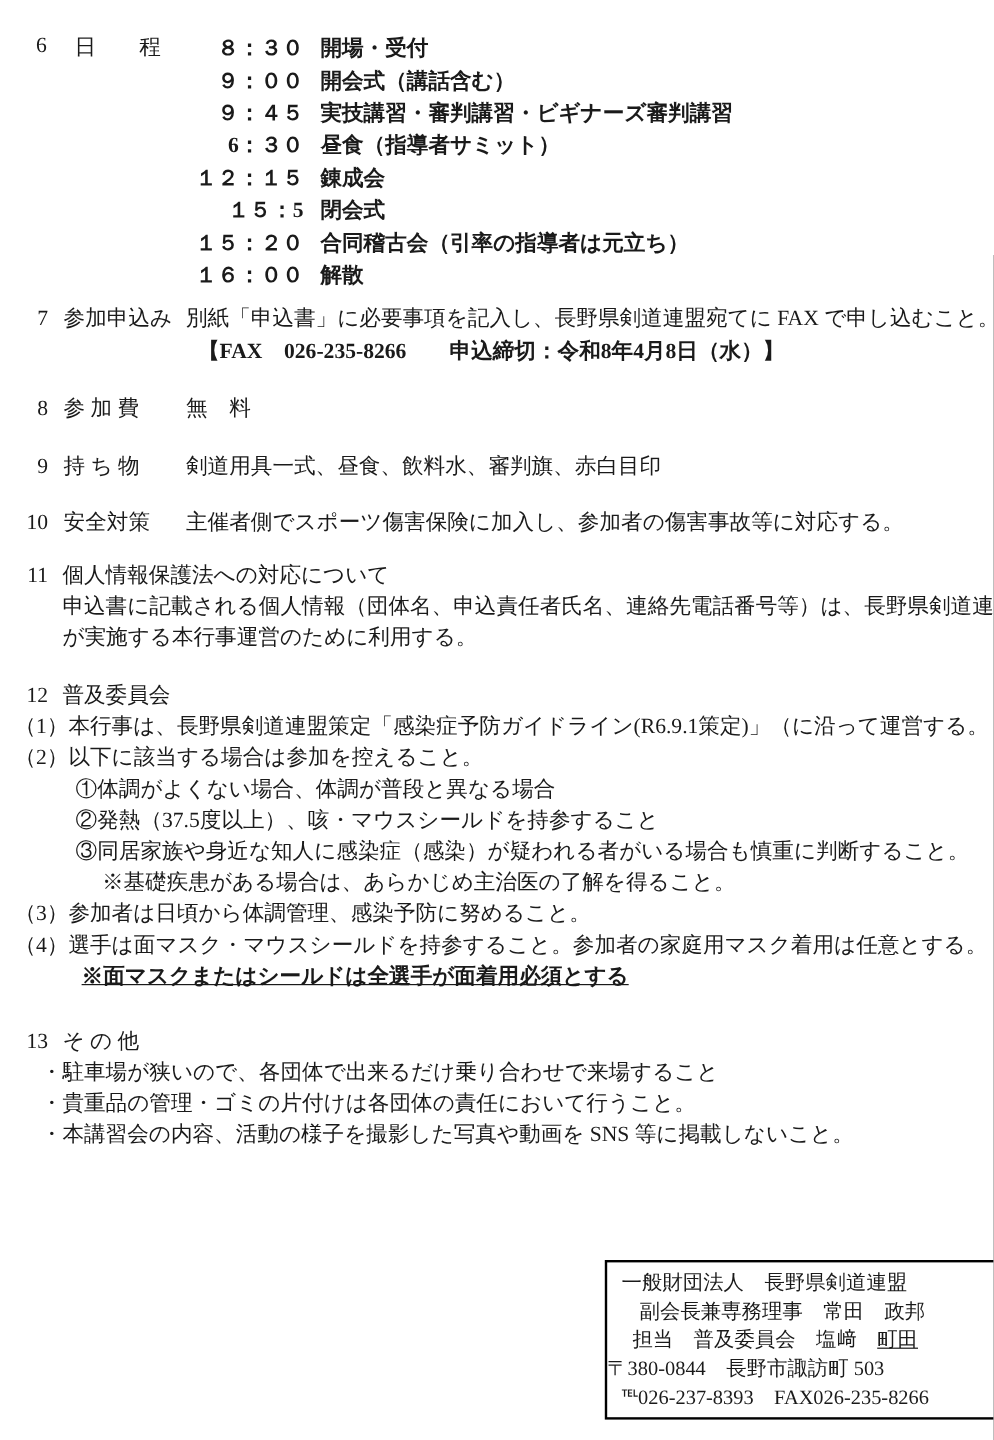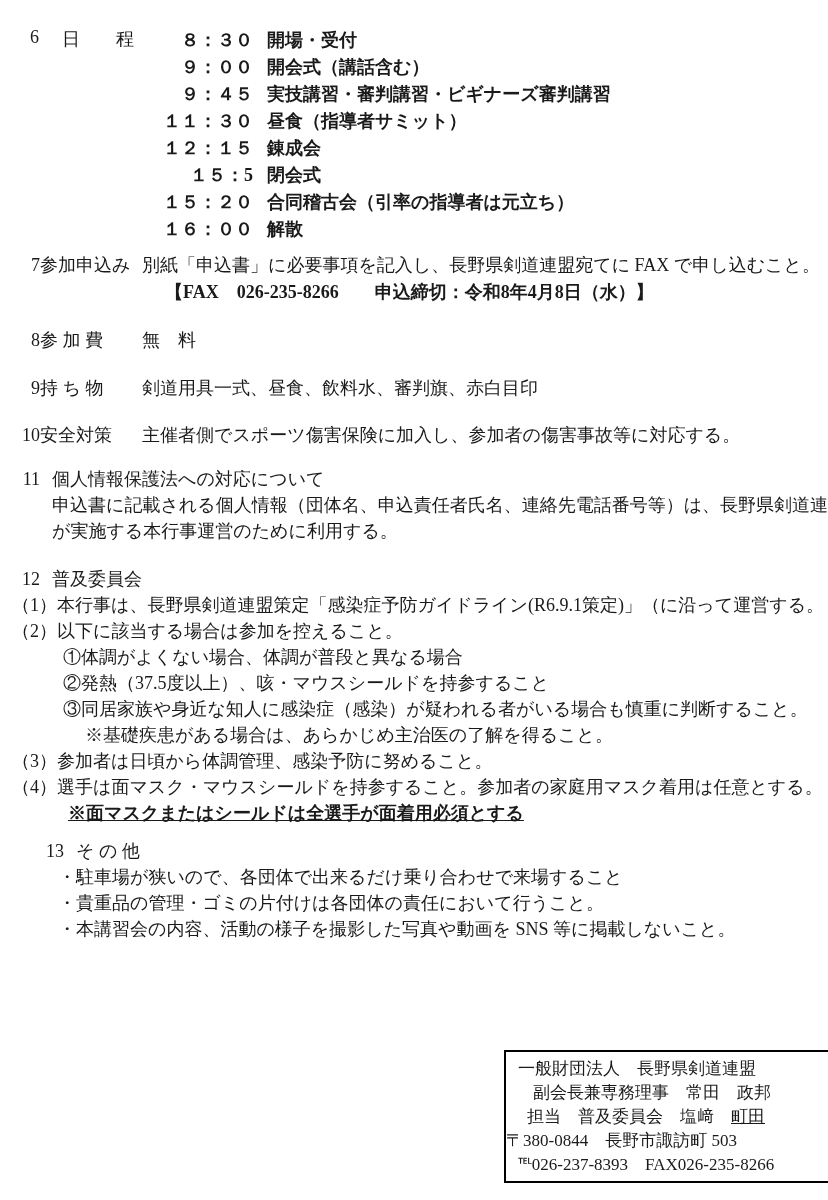--- a/index.html
+++ b/index.html
@@ -21,32 +21,32 @@
   .sec-schedule { position: relative; margin-top: 27px; }
   .sec-schedule .secnum { position: absolute; left: 30px; top: 0; }
   .sec-schedule .seclabel { position: absolute; left: 62px; top: 0; }
   .sched-row { display: flex; line-height: 27px; font-weight: bold; }
   .sched-time { width: 253px; text-align: right; white-space: pre; }
   .sched-desc { margin-left: 14px; white-space: pre; }
 
   
   .hang { display: flex; line-height: 27px; }
   .hang .secnum { width: 40px; text-align: right; flex: 0 0 40px; }
-  .hang .seclabel { width: 102px; flex: 0 0 102px; white-space: pre; }
+  .hang .seclabel { margin-left: 13px; width: 102px; flex: 0 0 102px; white-space: pre; }
   .hang .secbody { white-space: pre; }
   .sub-line { line-height: 27px; margin-left: 165px; white-space: pre; }
   .semibold { font-weight: 600; }
 
   .m-s7  { margin-top: 9px; }
   .m-s8  { margin-top: 21px; }
   .m-s9  { margin-top: 21px; }
   .m-s10 { margin-top: 20px; }
   .m-s11 { margin-top: 17px; }
   .m-s12 { margin-top: 22px; }
-  .m-s13 { margin-top: 12px; padding-left: 24px; }
+  .m-s13 { margin-top: 28px; }
 
   
   .headrow { display: flex; line-height: 26px; }
   .headrow .secnum { width: 40px; text-align: right; flex: 0 0 40px; }
   .headrow .seclabel { margin-left: 12px; white-space: pre; }
   .bodyline { line-height: 26px; white-space: pre; }
   .ind-a { margin-left: 52px; }   
   .ind-p { margin-left: 12px; }   
   .ind-c { margin-left: 63px; }   
   .ind-n1 { margin-left: 85px; }  
@@ -87,21 +87,21 @@
         </div>
         <div class="sched-row">
           <span class="sched-time">９：００</span>
           <span class="sched-desc">開会式（講話含む）</span>
         </div>
         <div class="sched-row">
           <span class="sched-time">９：４５</span>
           <span class="sched-desc">実技講習・審判講習・ビギナーズ審判講習</span>
         </div>
         <div class="sched-row">
-          <span class="sched-time">１１：３０</span>
+          <span class="sched-time">6：３０</span>
           <span class="sched-desc">昼食（指導者サミット）</span>
         </div>
         <div class="sched-row">
           <span class="sched-time">１２：１５</span>
           <span class="sched-desc">錬成会</span>
         </div>
         <div class="sched-row">
           <span class="sched-time">１５：5</span>
           <span class="sched-desc">閉会式</span>
         </div>

